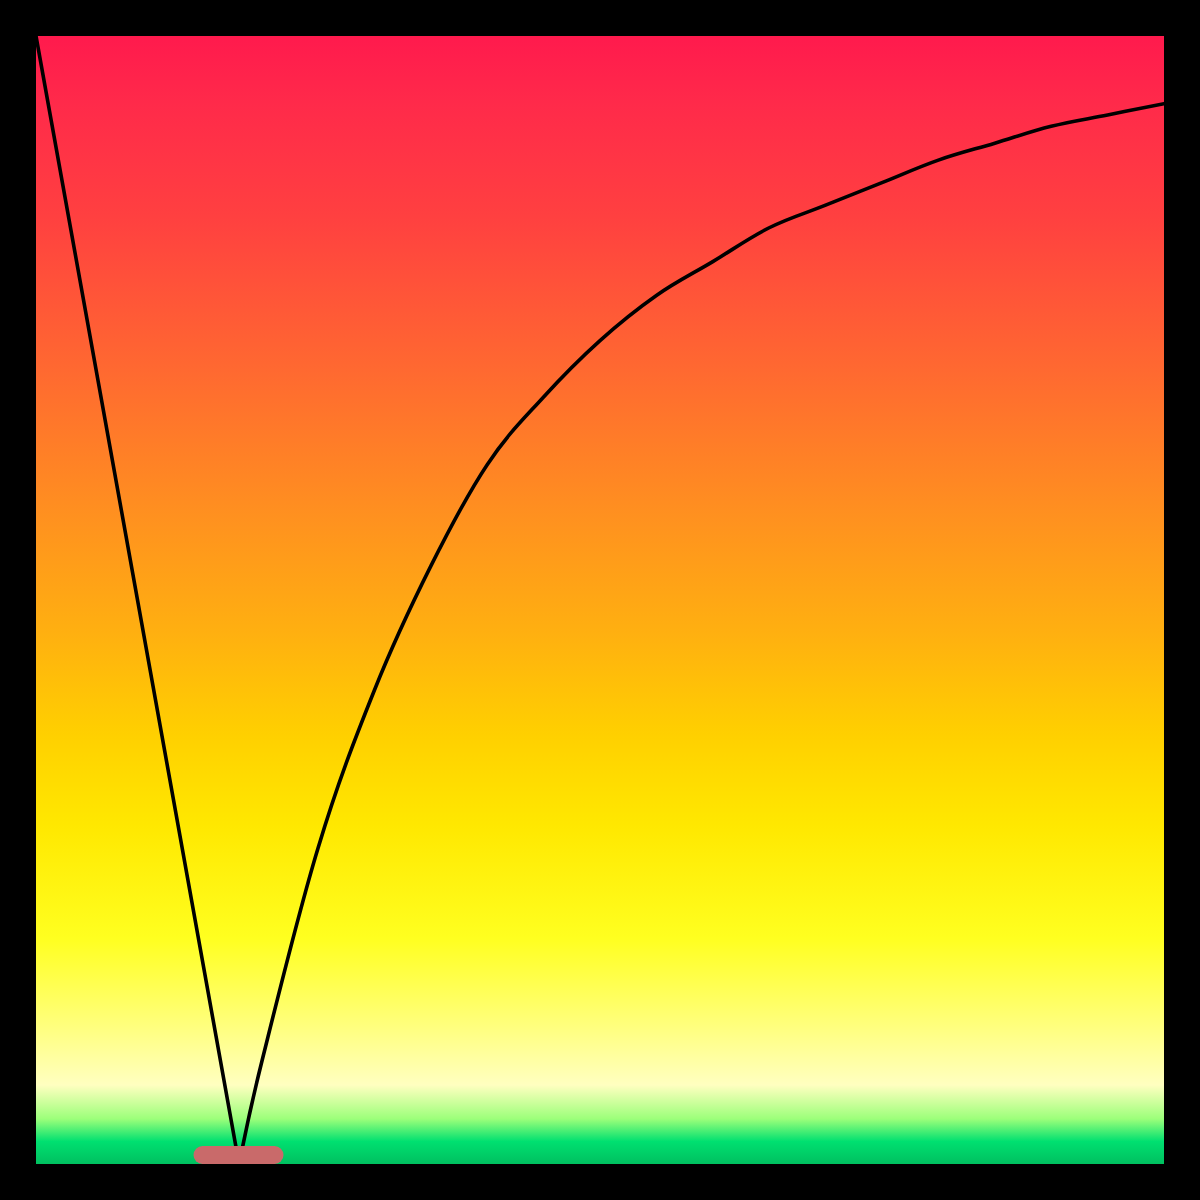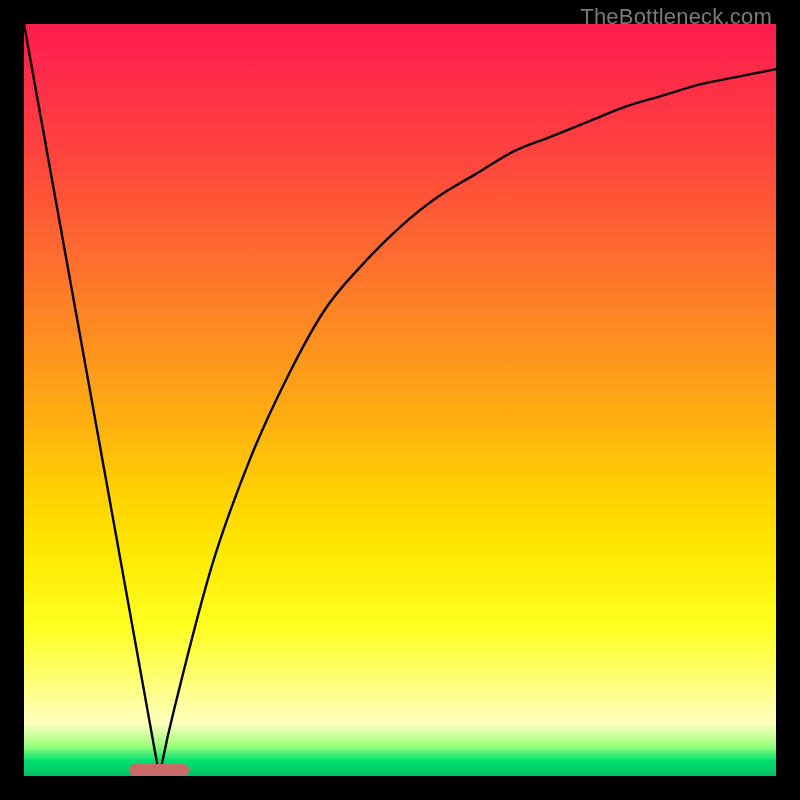--- a/index.html
+++ b/index.html
@@ -69,15 +69,14 @@
   <div class="plot-area">
     <svg class="curve-svg" viewBox="0 0 752 752" preserveAspectRatio="none">
       <g>
         <path d="M 0 0 L 135.35999999999999 752" stroke="#000000" stroke-width="2.4" fill="none" stroke-linecap="round" stroke-linejoin="round"></path>
         <path d="M 135.35999999999999 752 C 138.06719999999999 739.8176, 140.9248 722.2208, 150.4 684.32 C 159.8752 646.4192, 174.464 586.1088, 188 541.4399999999999 C 201.536 496.7711999999999, 212.064 470, 225.6 436.16 C 239.136 402.32000000000005, 249.664 380.512, 263.2 353.44 C 276.736 326.368, 287.264 306.06399999999996, 300.8 285.76 C 314.336 265.456, 324.86400000000003 255.5296, 338.40000000000003 240.64 C 351.93600000000004 225.75039999999998, 362.464 215.22239999999996, 376 203.03999999999996 C 389.536 190.85759999999996, 400.064 182.43520000000004, 413.6 172.96000000000004 C 427.136 163.48480000000004, 437.664 158.52159999999998, 451.2 150.39999999999998 C 464.736 142.27839999999998, 475.264 134.608, 488.8 127.84000000000003 C 502.336 121.07200000000005, 512.864 118.21440000000007, 526.4 112.80000000000007 C 539.9359999999999 107.38560000000007, 550.4639999999999 103.17439999999999, 564 97.75999999999999 C 577.5360000000001 92.34559999999999, 588.0640000000001 87.45760000000004, 601.6 82.72000000000003 C 615.136 77.98240000000001, 625.6639999999999 75.50079999999996, 639.1999999999999 71.43999999999994 C 652.736 67.37919999999993, 663.264 63.54399999999996, 676.8000000000001 60.15999999999997 C 690.3360000000001 56.775999999999975, 700.864 55.34719999999998, 714.4 52.639999999999986 C 727.9359999999999 49.93279999999999, 745.232 46.473600000000005, 752 45.120000000000005" stroke="#000000" stroke-width="2.4" fill="none" stroke-linecap="round" stroke-linejoin="round"></path>
       </g>
     </svg>
     <div class="marker-pill" style="left: 105.28px; width: 60.16px; bottom: 0px; background: rgb(201, 106, 106);"></div>
   </div>
 
-  <div class="watermark">TheBottleneck.com</div>
 
 </div>
 
 </body></html>

